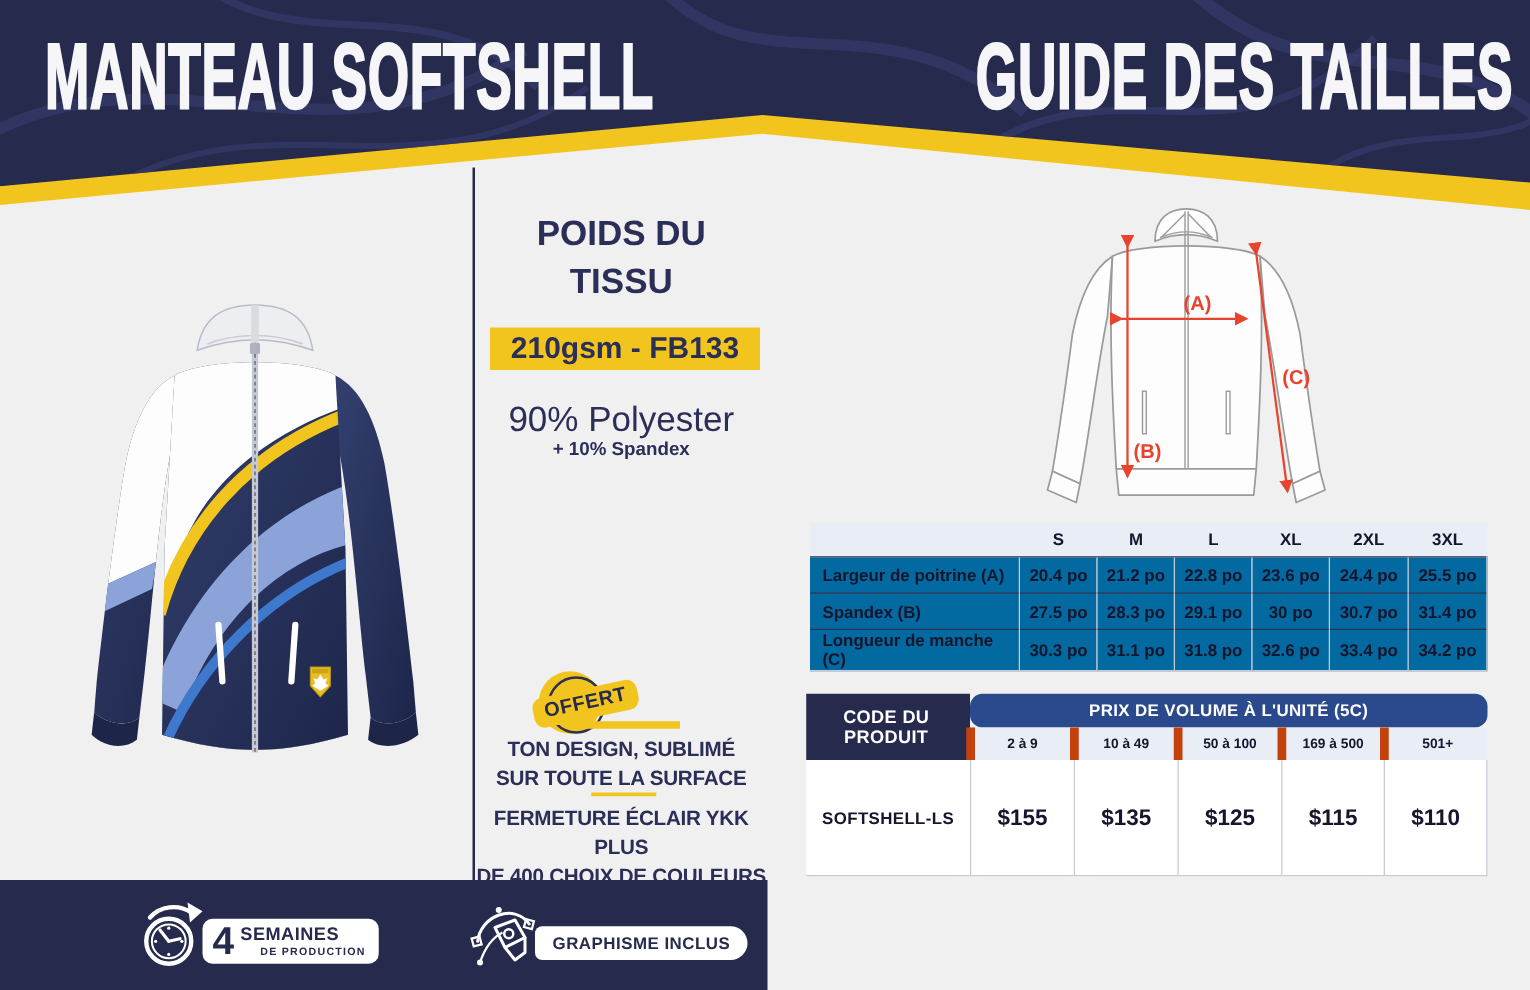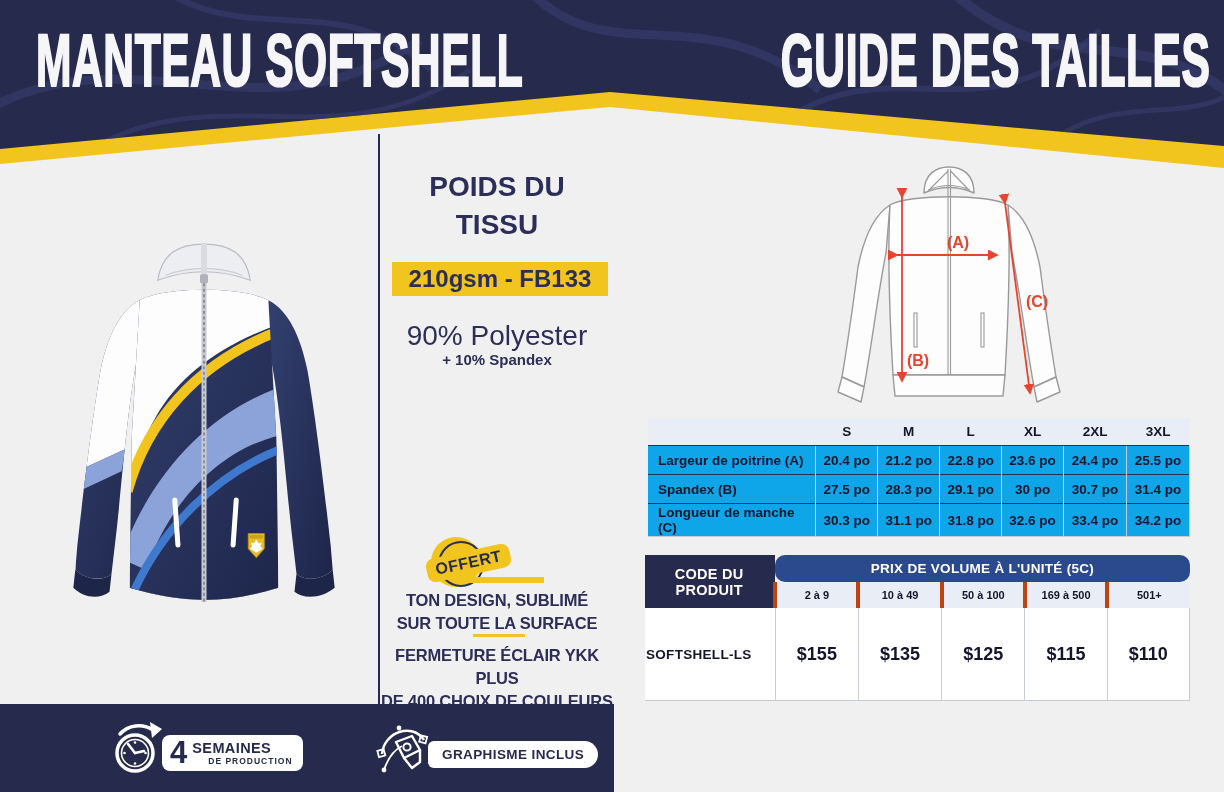--- a/index.html
+++ b/index.html
@@ -21,34 +21,34 @@
   .mid-bold{font-size:16.5px;font-weight:bold;line-height:1.4;text-align:center;letter-spacing:-.2px;}
   .offert-circle{width:42px;height:42px;border:2.5px solid #2b2f58;border-radius:50%;}
   .offert-blob{width:50px;height:50px;background:#f2c51e;border-radius:50%;}
   .offert-pill{background:#f2c51e;color:#262a4d;font-weight:bold;font-size:16px;
                padding:3px 9px;border-radius:8px;transform:rotate(-12deg);letter-spacing:.5px;}
   .yellow-bar{background:#f2c51e;}
   
   table{border-collapse:collapse;}
   .size-table{width:542px;font-size:13.5px;color:#15152c;}
   .size-table th{background:#e9edf5;font-weight:bold;height:25px;text-align:center;}
-  .size-table td{background:#0ea5e9;font-weight:bold;height:26px;text-align:center;
+  .size-table td{background:#0369a1;font-weight:bold;height:26px;text-align:center;
                  border-top:1.5px solid #2c3150;}
   .size-table td.lbl{text-align:left;padding-left:10px;}
   .size-table td.val{border-left:1px solid #c7cbd8;}
   .size-table td.val-last{border-right:1px solid #c7cbd8;}
   .size-table tr:last-child td{border-bottom:1px solid #c7cbd8;}
   .price-table{width:545px;font-size:13px;color:#15152c;}
   .price-table .code-hd{background:#262a4d;color:#fff;font-weight:bold;font-size:14.5px;
                         text-align:center;width:127px;letter-spacing:.3px;}
   .price-table .vol-hd{background:#2b4a8e;color:#fff;font-weight:bold;font-size:13.5px;
                        text-align:center;height:25px;letter-spacing:.3px;border-radius:10px;}
   .price-table .tier{background:#e9edf5;font-weight:bold;font-size:11px;text-align:center;
-                     height:24px;border-left:4px solid #c2410c;}
-  .price-table .code-cell{background:#fff;font-weight:bold;font-size:13.5px;text-align:left;
+                     height:24px;border-left:7px solid #c2410c;}
+  .price-table .code-cell{background:#fff;font-weight:bold;font-size:13.5px;text-align:center;
                           height:90px;border-bottom:1px solid #c7cbd8;letter-spacing:.3px;}
   .price-table .price{background:#fff;font-size:18px;font-weight:600;text-align:center;
                       border-left:1px solid #c7cbd8;border-bottom:1px solid #c7cbd8;}
   .price-table .price-last{border-right:1px solid #c7cbd8;}
   
   .footer-bar{left:0;top:704px;width:614px;height:88px;background:#262a4d;}
   .pill{background:#fff;color:#262a4d;display:flex;align-items:center;}
   .pill-prod{border-radius:8px;padding:3px 10px 3px 8px;gap:5px;height:30px;}
   .num-big{font-size:31px;font-weight:bold;line-height:.85;}
   .pill-col{display:flex;flex-direction:column;line-height:1;}

